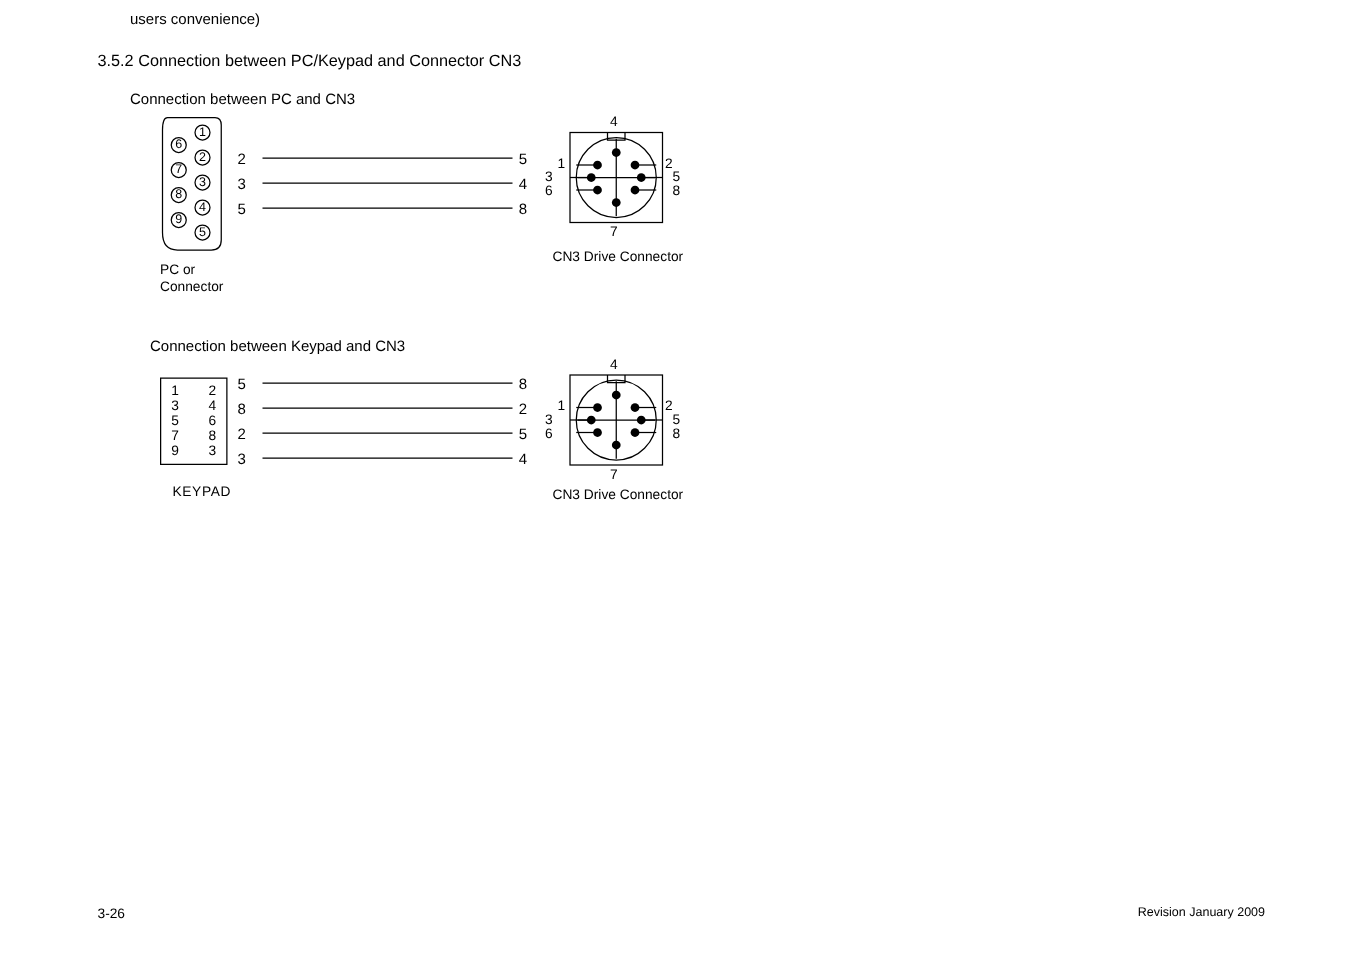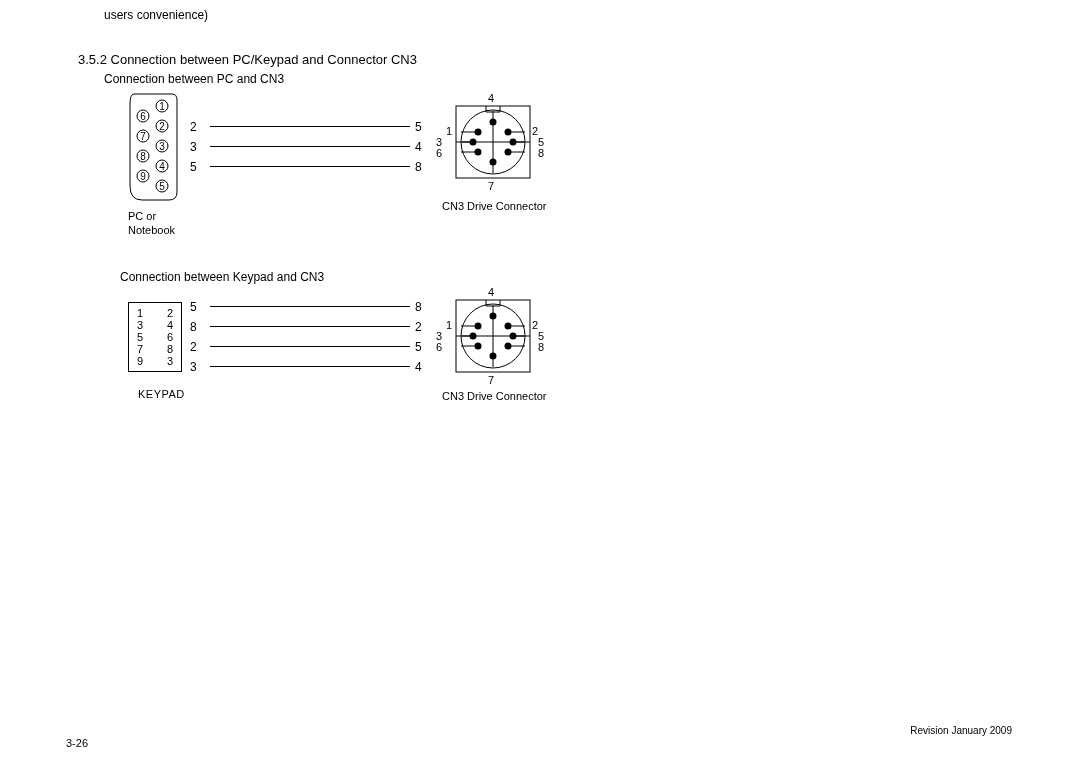--- a/index.html
+++ b/index.html
@@ -21,21 +21,21 @@
   }
   .top-note {
     position: absolute;
     left: 104px;
     top: 8px;
     font-size: 12px;
   }
   .heading {
     position: absolute;
     left: 78px;
-    top: 52px;
+    top: 41px;
     font-size: 13px;
   }
   .sub1 {
     position: absolute;
     left: 104px;
     top: 72px;
     font-size: 12px;
   }
   .sub2 {
     position: absolute;
@@ -95,21 +95,21 @@
     top: 388px;
     font-size: 11px;
     letter-spacing: 0.5px;
   }
   
   .wires2 { position: absolute; left: 190px; top: 300px; width: 240px; height: 100px; }
   .wires2 .lnum { position: absolute; font-size: 12px; }
   .wires2 .rnum { position: absolute; font-size: 12px; }
   .wires2 .wire { position: absolute; left: 20px; height: 1px; background: #000; width: 200px; }
   
-  .footer-left { position: absolute; left: 66px; top: 725px; font-size: 11px; margin-top: 12px; }
+  .footer-left { position: absolute; left: 78px; top: 725px; font-size: 11px; }
   .footer-right { position: absolute; right: 78px; top: 725px; font-size: 10px; }
 </style>
 </head>
 <body>
 
 <div class="page">
 
   <div class="top-note">users  convenience)</div>
 
   <div class="heading">3.5.2  Connection between PC/Keypad and Connector CN3</div>
@@ -141,21 +141,21 @@
           <text class="circle-num" x="15" y="44">7</text>
         <circle cx="15" cy="64" r="6" fill="none" stroke="#000"></circle>
           <text class="circle-num" x="15" y="64">8</text>
         <circle cx="15" cy="84" r="6" fill="none" stroke="#000"></circle>
           <text class="circle-num" x="15" y="84">9</text>
       </g>
     </svg>
   </div>
   <div class="db9-label">
     <span>PC or</span><br>
-    <span>Notebook</span>
+    <span>Connector</span>
   </div>
 
   <div class="wires1">
     <div class="lnum" style="top:28px;left:0;">2</div>
     <div class="wire" style="top:34px;"></div>
     <div class="rnum" style="top:28px;left:225px;">5</div>
 
     <div class="lnum" style="top:48px;left:0;">3</div>
     <div class="wire" style="top:54px;"></div>
     <div class="rnum" style="top:48px;left:225px;">4</div>

